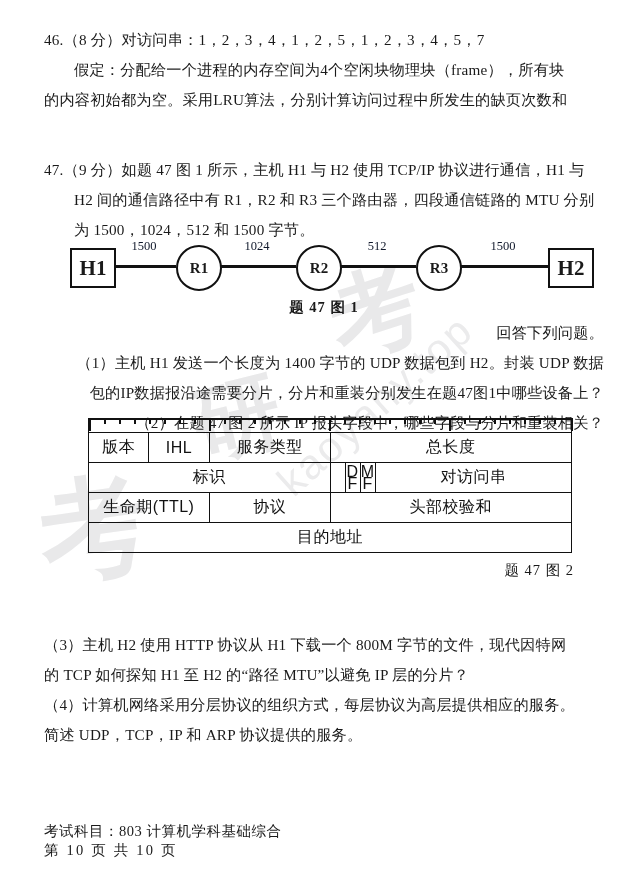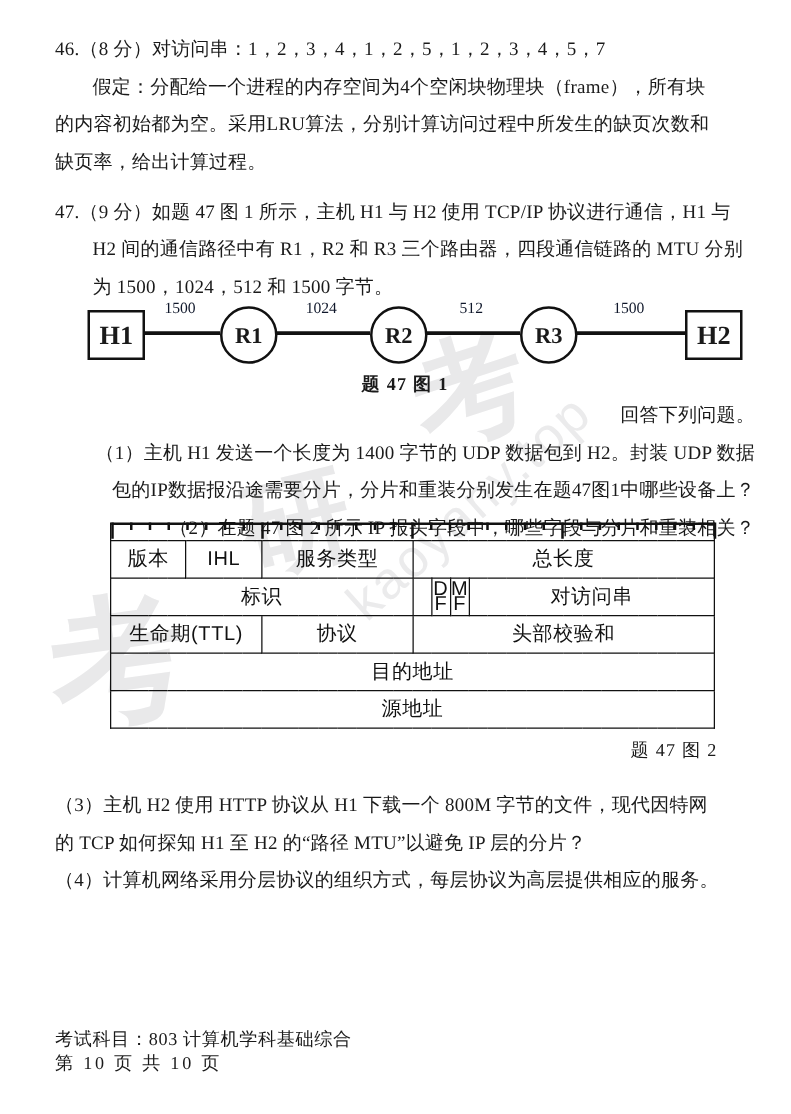--- a/index.html
+++ b/index.html
@@ -102,21 +102,21 @@
     position: absolute;
     top: 7px;
     width: 42px;
     height: 42px;
     border: 2.2px solid #111;
     border-radius: 50%;
     background: #fff;
     display: flex;
     align-items: center;
     justify-content: center;
-    font-size: 18px;
+    font-size: 15px;
     font-weight: 700;
     font-family: "Liberation Serif", serif;
   }
   .link-line {
     position: absolute;
     top: 27px;
     height: 2.6px;
     background: #111;
   }
   .link-label {
@@ -226,21 +226,20 @@
     <div class="wm-cjk w3">研</div>
     <div class="wm-url">kaoyany.top</div>
   </div>
 
   <div class="content">
 
     <div class="q-block" id="q46">
       <div class="line">46.（8 分）对访问串：1，2，3，4，1，2，5，1，2，3，4，5，7</div>
       <div class="line indent-1">假定：分配给一个进程的内存空间为4个空闲块物理块（frame），所有块</div>
       <div class="line">的内容初始都为空。采用LRU算法，分别计算访问过程中所发生的缺页次数和</div>
-      <div class="line">缺页率，给出计算过程。</div>
     </div>
 
     <div class="q-block" id="q47intro">
       <div class="line">47.（9 分）如题 47 图 1 所示，主机 H1 与 H2 使用 TCP/IP 协议进行通信，H1 与</div>
       <div class="line l2">H2 间的通信路径中有 R1，R2 和 R3 三个路由器，四段通信链路的 MTU 分别</div>
       <div class="line l3">为 1500，1024，512 和 1500 字节。</div>
     </div>
 
     <div class="q-block" id="net-fig">
       <div class="net-row">
@@ -332,33 +331,31 @@
             <td colspan="13">对访问串</td>
           </tr>
           <tr>
             <td colspan="8">生命期(TTL)</td>
             <td colspan="8">协议</td>
             <td colspan="16">头部校验和</td>
           </tr>
           <tr>
             <td colspan="32">目的地址</td>
           </tr>
-          <tr>
-            <td colspan="32">源地址</td>
-          </tr>
         </tbody>
       </table>
 
       <div class="fig2-cap">题 47 图 2</div>
     </div>
 
     <div class="q-block" id="q47-low">
       <div class="line">（3）主机 H2 使用 HTTP 协议从 H1 下载一个 800M 字节的文件，现代因特网</div>
       <div class="line">的 TCP 如何探知 H1 至 H2 的“路径 MTU”以避免 IP 层的分片？</div>
       <div class="line">（4）计算机网络采用分层协议的组织方式，每层协议为高层提供相应的服务。</div>
+      <div class="line">简述 UDP，TCP，IP 和 ARP 协议提供的服务。</div>
     </div>
 
     <div id="footer">
       <div class="left">考试科目：803 计算机学科基础综合</div>
       <div class="right">第 10 页 共 10 页</div>
     </div>
 
   </div>
 </div>
 

